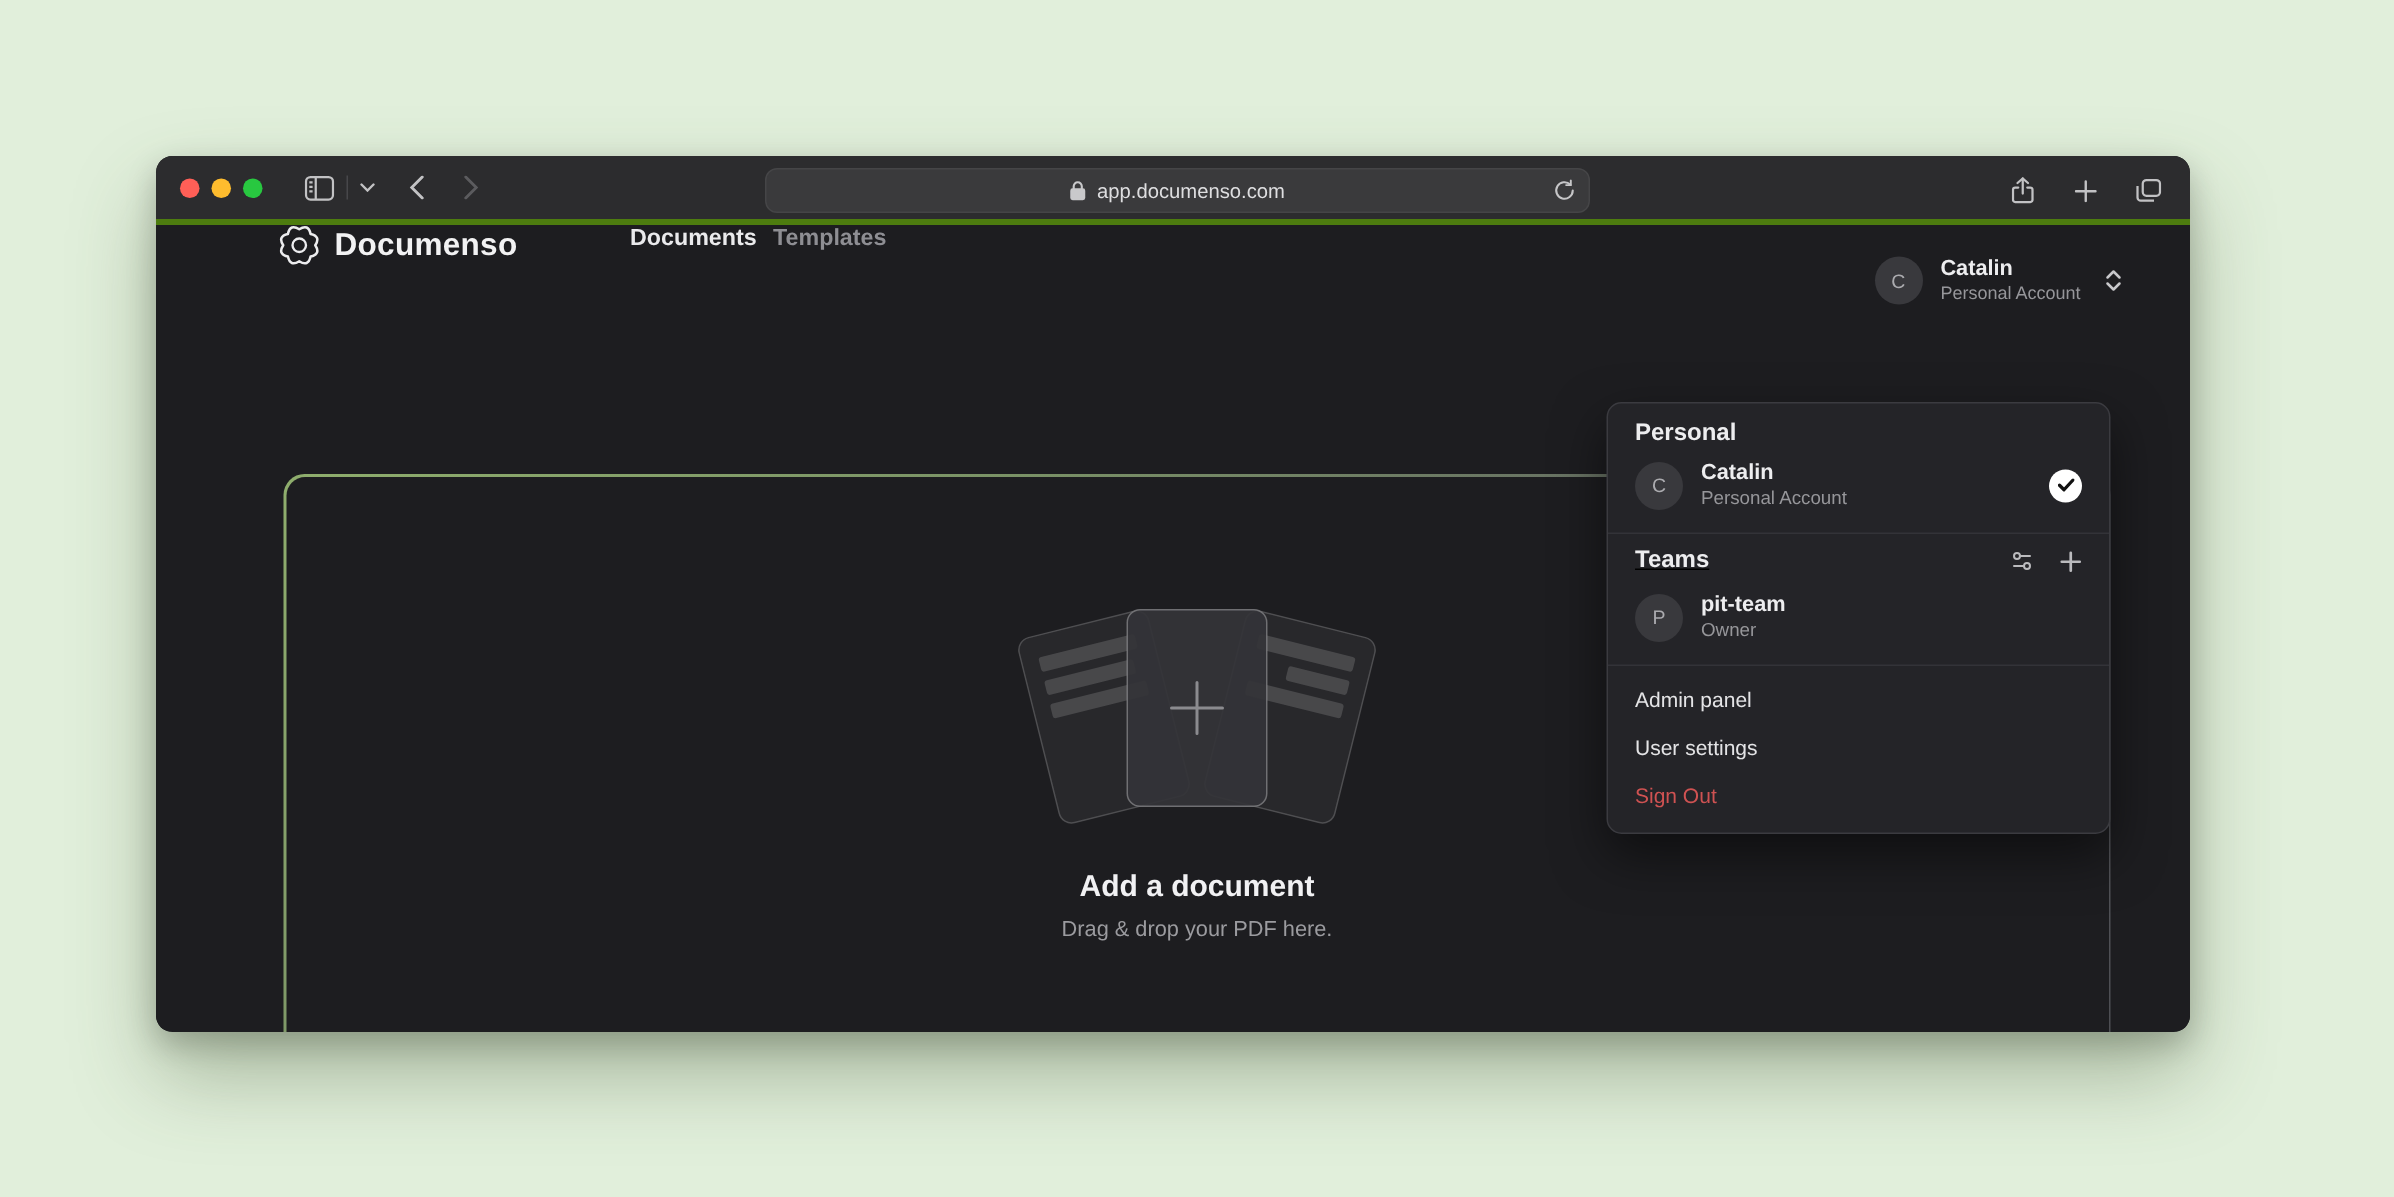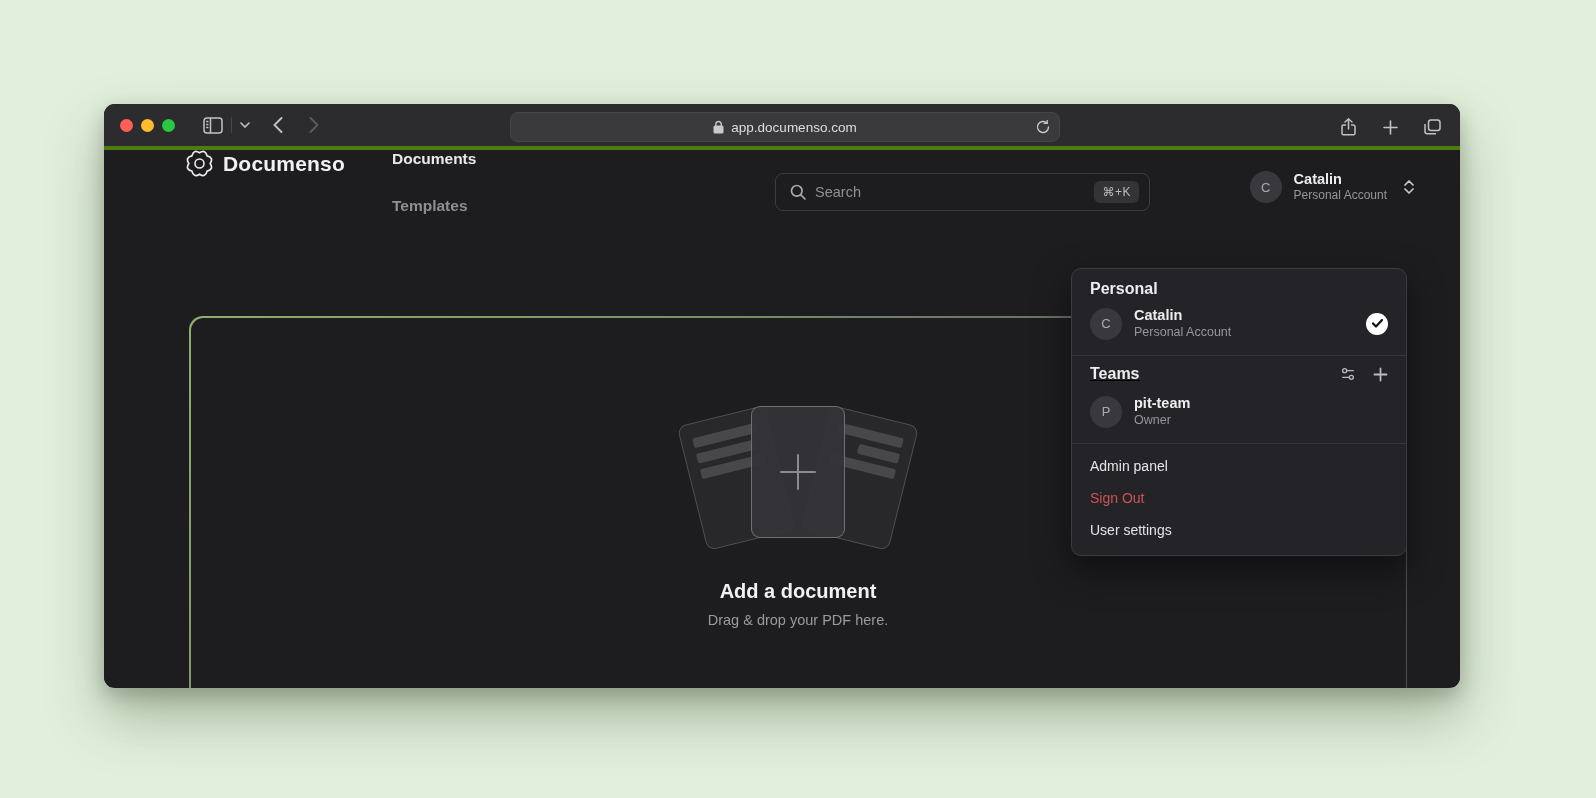--- a/index.html
+++ b/index.html
@@ -40,21 +40,21 @@
   .tb-right { position:absolute; right:14px; top:0; height:46px; display:flex; align-items:center; gap:14px; }
 
   
   .app { position:relative; height:537px; background:#1d1d20; }
 
   .app-header {
     height:84px; display:flex; align-items:flex-start; padding:0 53px 0 82px; position:relative;
   }
   .brand { display:flex; align-items:center; gap:10px; }
   .brand-name { font-size:21px; font-weight:800; color:#f2f2f3; letter-spacing:.2px; }
-  .nav { display:flex; gap:29px; margin-left:47px;flex-direction:column; }
+  .nav { display:flex; gap:11px; margin-left:75px; }
   .nav-item { font-size:15.5px; font-weight:600; cursor:pointer; }
   .nav-item.active { color:#eaeaec; }
   .nav-item.inactive { color:#8e8e93; }
 
   .searchbar {
     position:absolute; left:671px; top:23px; width:375px; height:38px;
     border:1px solid #3d3d41; border-radius:8px; display:flex; align-items:center;
     padding:0 10px 0 14px; gap:9px; background:transparent;
   }
   .searchbar input {
@@ -220,30 +220,20 @@
           </svg>
         </span>
         <span class="brand-name">Documenso</span>
       </div>
 
       <nav class="nav">
         <span class="nav-item active">Documents</span>
         <span class="nav-item inactive">Templates</span>
       </nav>
 
-      <div class="searchbar">
-        <span style="color:#a9a9ad;">
-          <svg width="16" height="16" viewBox="0 0 16 16" fill="none" stroke="currentColor" stroke-width="1.7" stroke-linecap="round">
-            <circle cx="6.8" cy="6.8" r="5.3"></circle>
-              <path d="M10.8 10.8L15 15"></path>
-          </svg>
-        </span>
-        <input type="text" placeholder="Search" style="">
-        <span class="kbd">⌘+K</span>
-      </div>
 
       <div class="account-trigger">
         <span class="avatar">C</span>
         <span>
           <div class="acct-name">Catalin</div>
           <div class="acct-sub">Personal Account</div>
         </span>
         <span class="selector-icon">
           <svg width="12" height="16" viewBox="0 0 12 16" fill="none" stroke="currentColor" stroke-width="1.7" stroke-linecap="round" stroke-linejoin="round">
             <path d="M2 6l4-4 4 4"></path>
@@ -321,19 +311,19 @@
             <div class="acc-name">pit-team</div>
             <div class="acc-sub">Owner</div>
           </span>
         </div>
       </div>
 
       <div class="menu-divider"></div>
 
       <div class="menu-items">
         <div class="menu-item">Admin panel</div>
+        <div class="menu-item">User settings</div>
         <div class="menu-item danger">Sign Out</div>
-        <div class="menu-item">User settings</div>
       </div>
     </div>
 
   </div>
 </div>
 
 </body></html>

